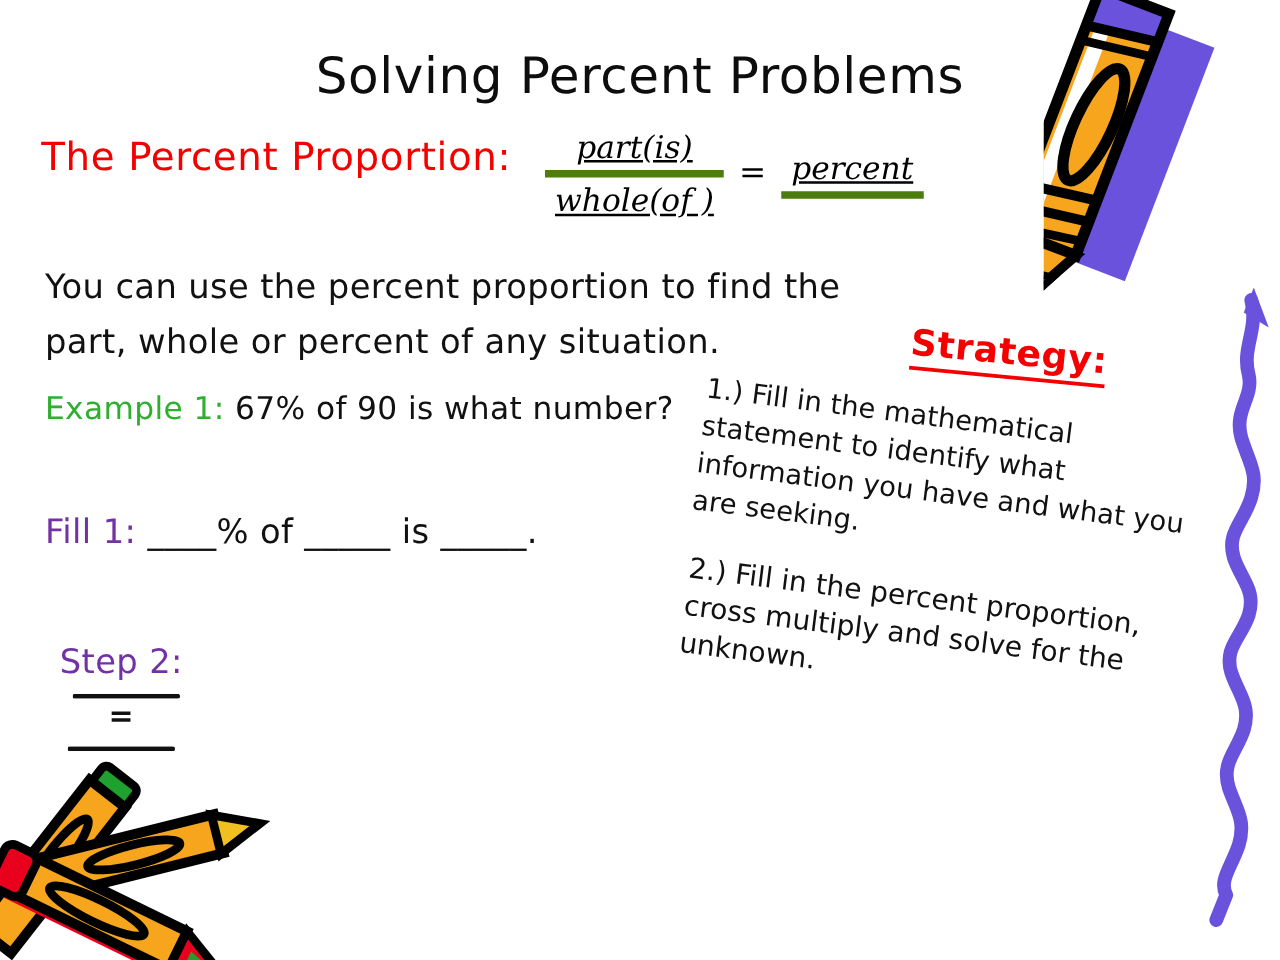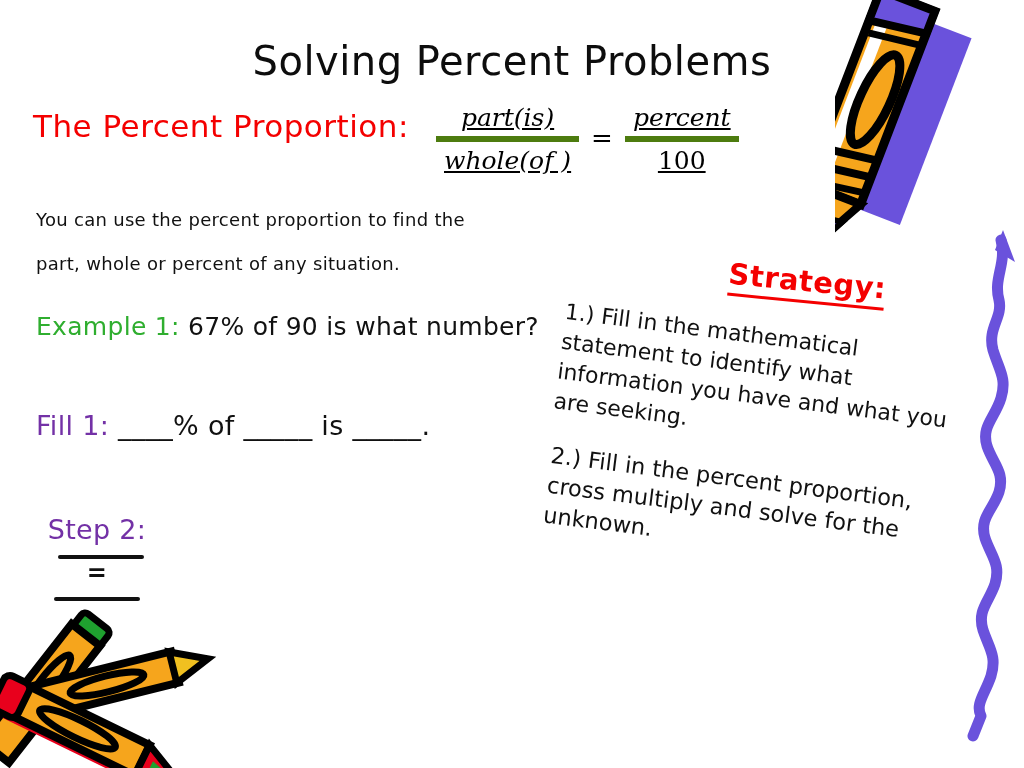--- a/index.html
+++ b/index.html
@@ -29,22 +29,22 @@
     font-family:"DejaVu Serif", "Liberation Serif", serif;
     font-style:italic;font-size:25px;color:#000;
     display:flex;align-items:center;gap:10px;
   }
   .frac{display:inline-block;text-align:center;vertical-align:middle;}
   .frac .num{display:block;border-bottom:6px solid #4d7c0f;padding:2px 8px 4px 8px;text-decoration:underline;}
   .frac .den{display:block;padding:4px 8px 0 8px;text-decoration:underline;}
   .frac .upright{font-style:normal;}
   .formula .eq{font-style:normal;font-size:26px;padding:0 2px;}
   .body-text{
-    top:198px;left:36px;width:720px;
-    font-size:18px;line-height:44px;
+    top:208px;left:36px;width:720px;
+    font-size:27px;line-height:44px;
     white-space:pre-line;letter-spacing:0.3px;
   }
   .example-line{top:312px;left:36px;font-size:25px;letter-spacing:0.3px;}
   .green{color:#2fae2f;}
   .purple{color:#7331a6;}
   .step1-line{top:410px;left:36px;font-size:27px;letter-spacing:0.3px;}
   .step2-line{top:514px;left:36px;font-size:27px;letter-spacing:0.3px;display:flex;align-items:center;flex-direction:column;}
   .blank-rule{
     display:inline-block;width:86px;height:0;
     border-bottom:4px solid #111;border-radius:2px;
@@ -84,21 +84,20 @@
   <div class="abs red-heading">The Percent Proportion:</div>
 
   <div class="abs formula">
     <span class="frac">
       <span class="num">part(is)</span>
       <span class="den">whole(of )</span>
     </span>
     <span class="eq">=</span>
     <span class="frac">
       <span class="num">percent</span>
-      <span class="den upright">100</span>
     </span>
   </div>
 
   <div class="abs body-text">You can use the percent proportion to find the
 part, whole or percent of any situation.</div>
 
   <div class="abs example-line"><span class="green">Example 1:</span><span> 67% of 90 is what number?</span></div>
 
   <div class="abs step1-line"><span class="purple">Fill 1:</span><span> ____% of _____ is _____.</span></div>
 

